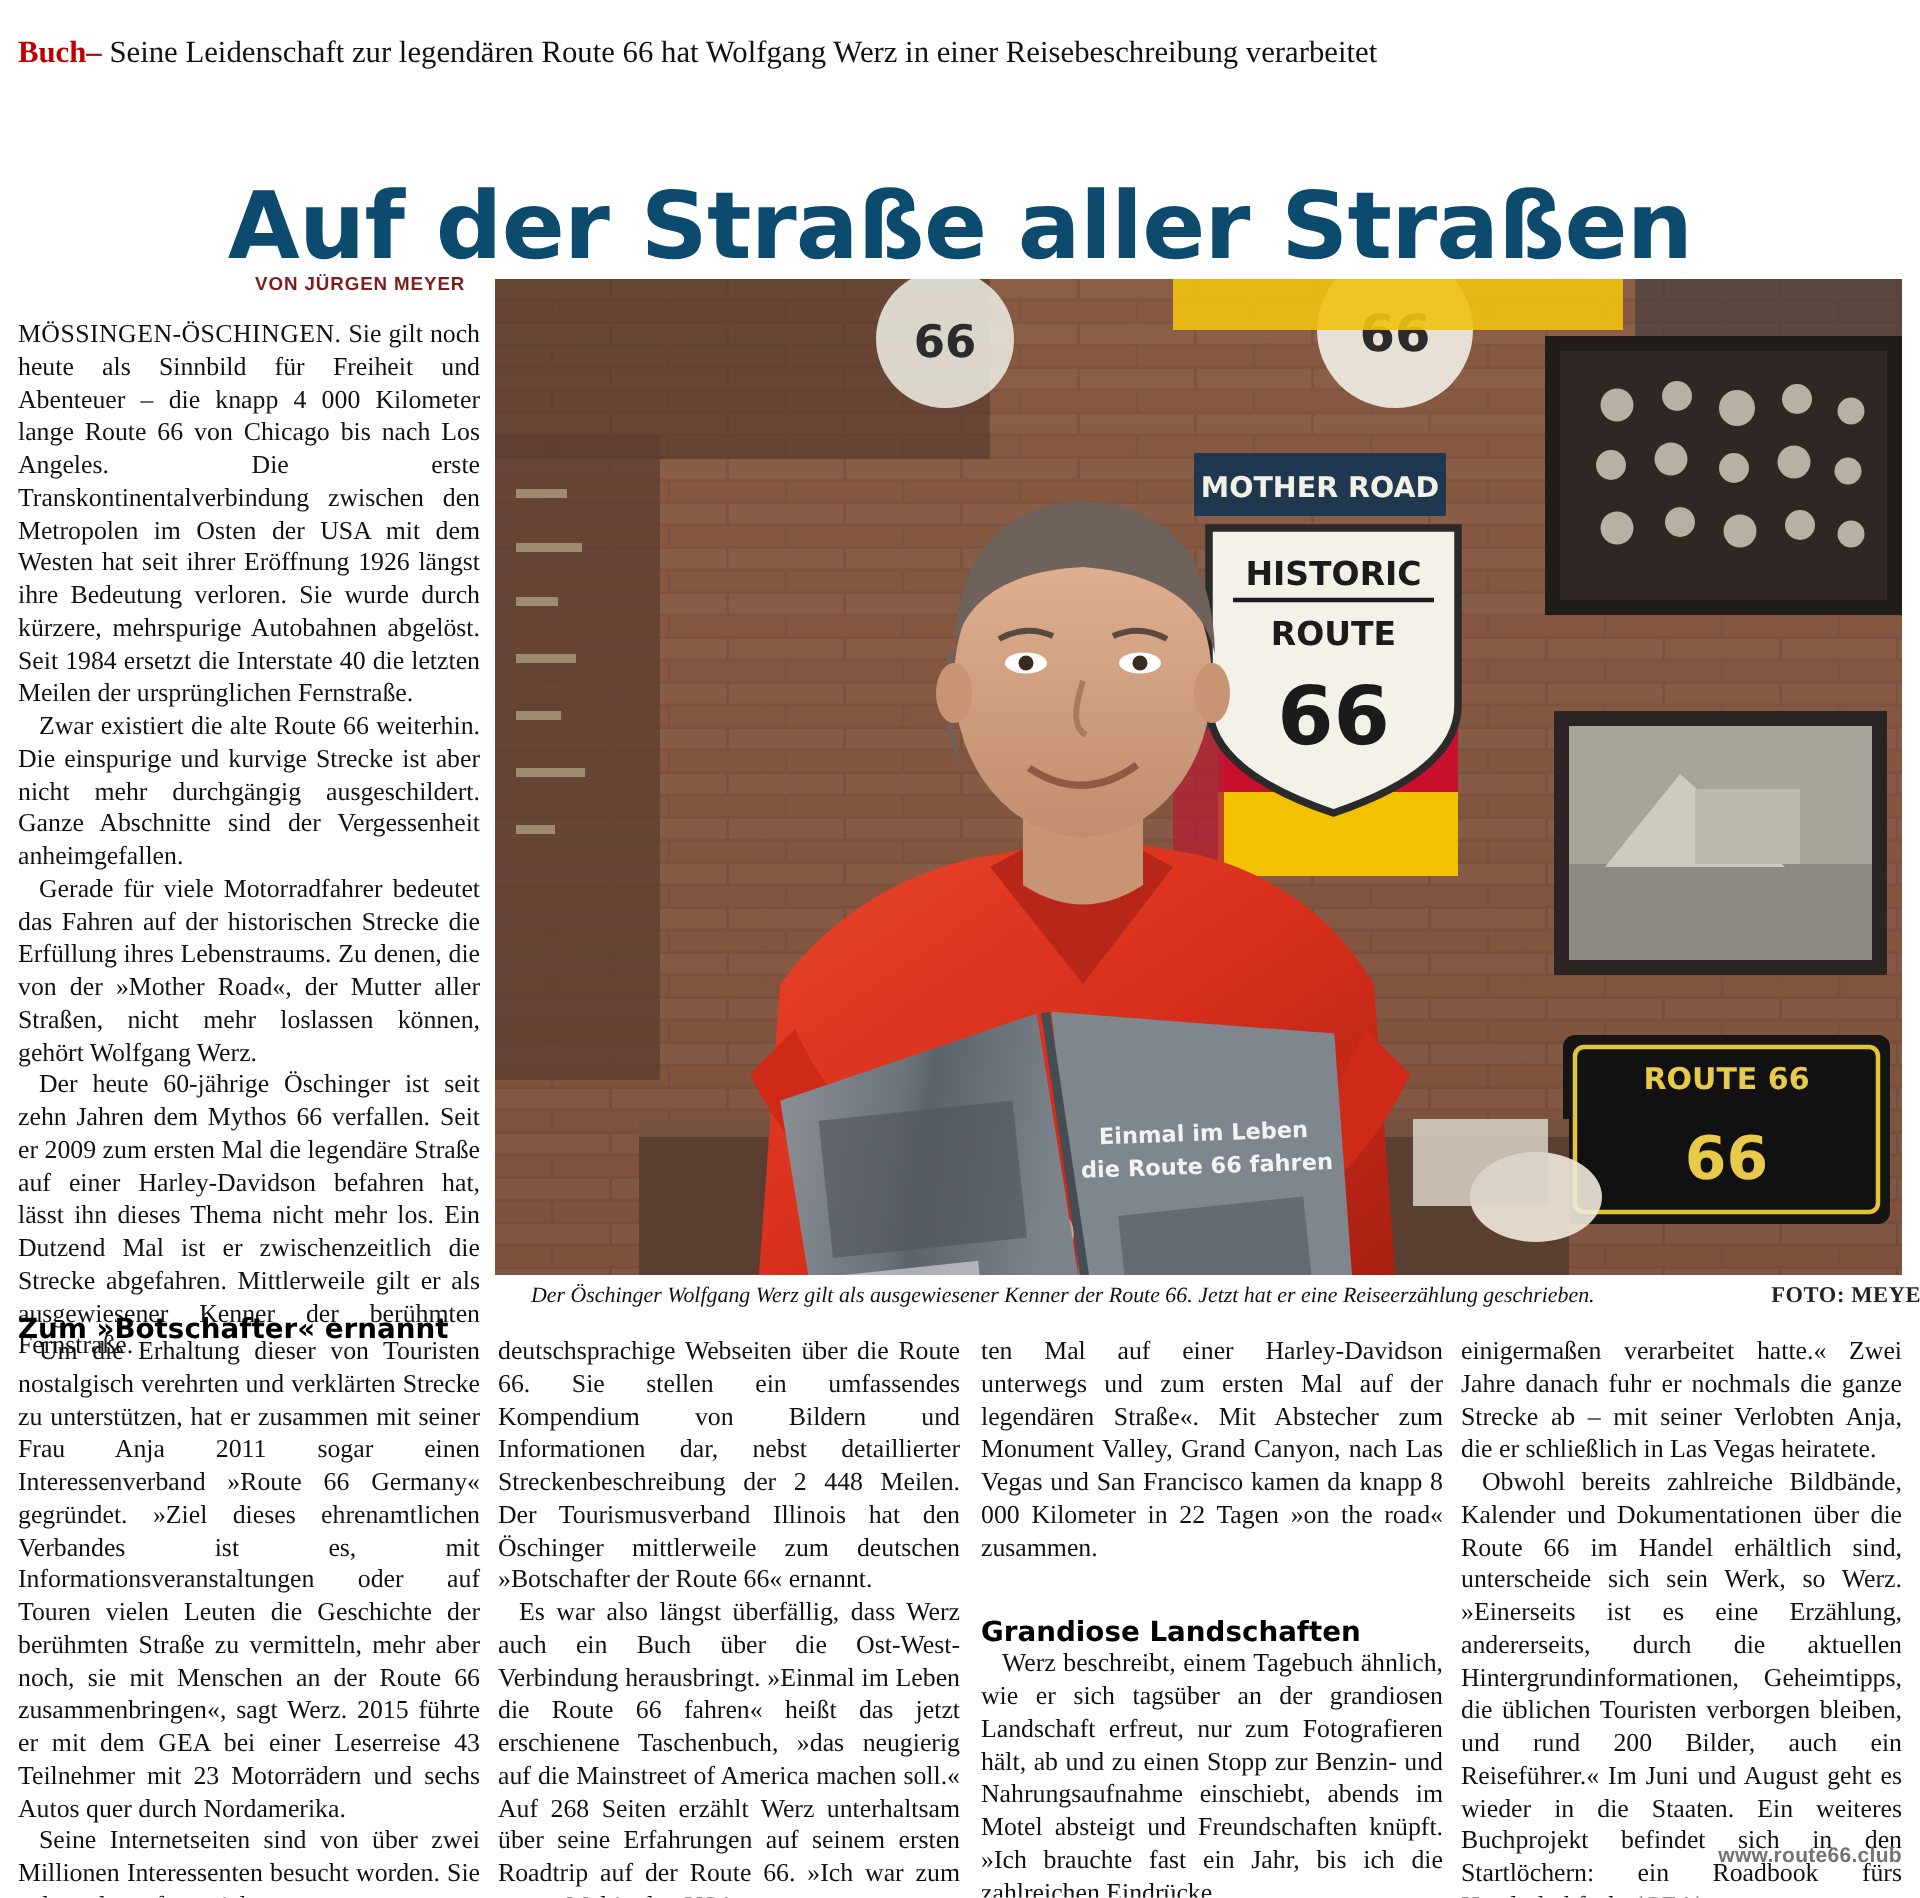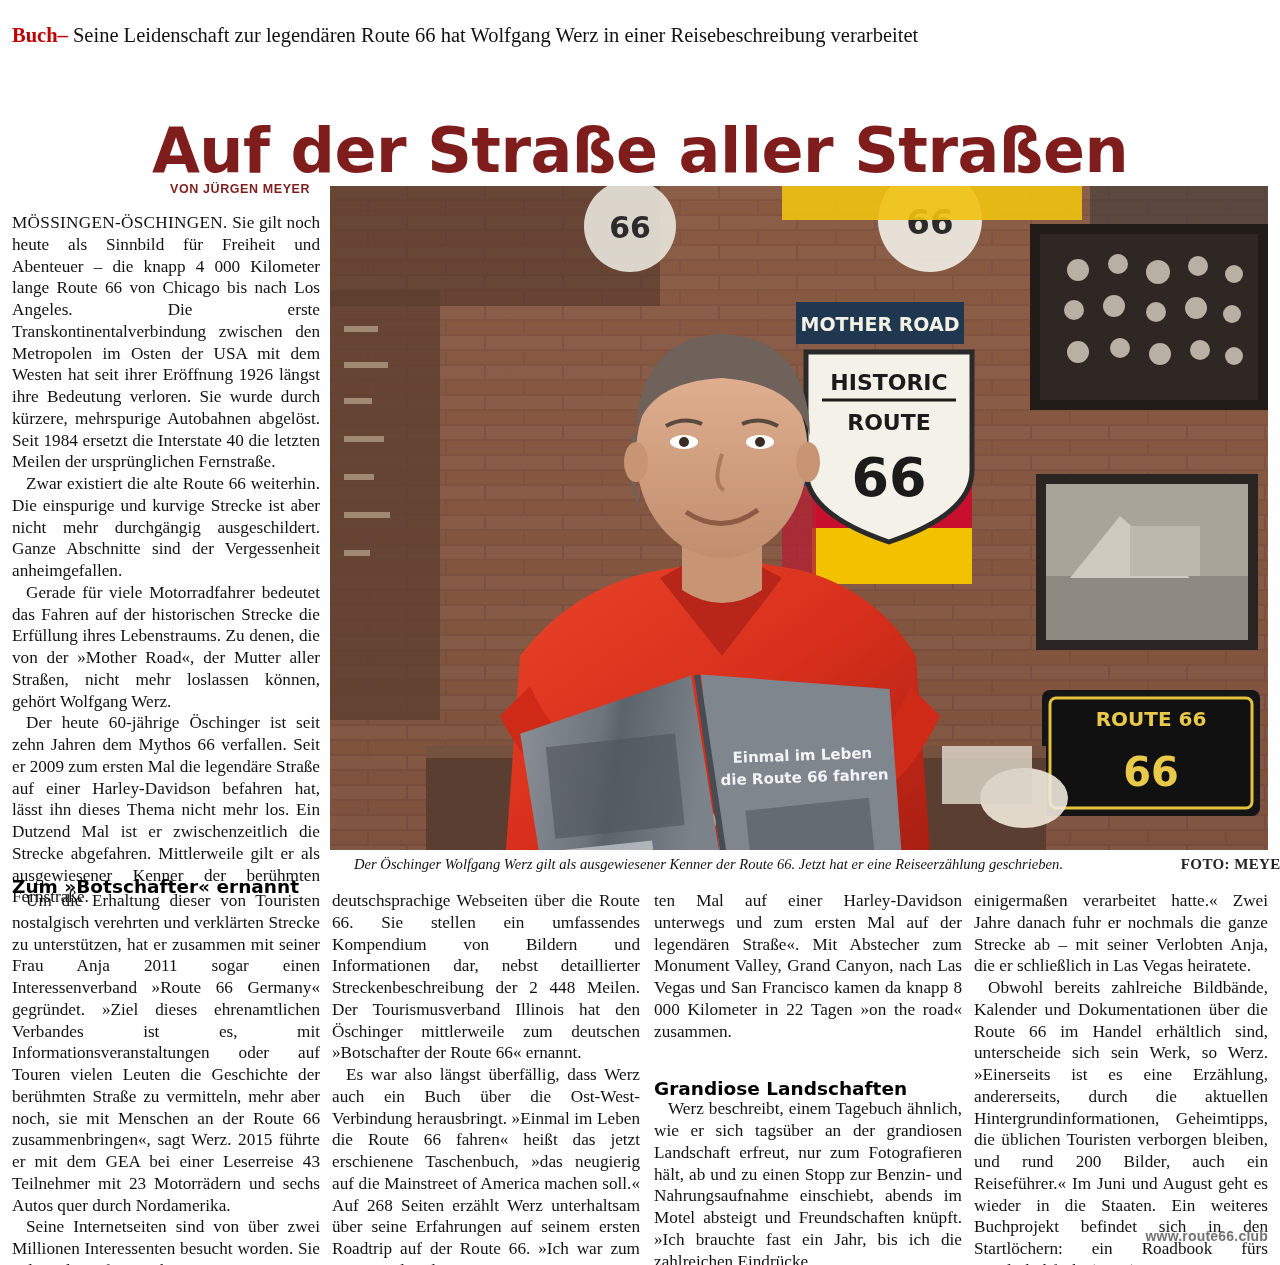--- a/index.html
+++ b/index.html
@@ -51,21 +51,21 @@
   .headline {
     position: absolute;
     left: 0;
     top: 76px;
     width: 1280px;
     text-align: center;
     font-family: "DejaVu Sans", sans-serif;
     font-weight: bold;
     font-size: 62px;
     letter-spacing: -0.5px;
-    color: #7f1d1d;
+    color: #0c4a6e;
     line-height: 1.05;
   }
 
   
   .byline {
     position: absolute;
     left: 170px;
     top: 182px;
     font-family: "Liberation Sans", sans-serif;
     font-size: 12.5px;

